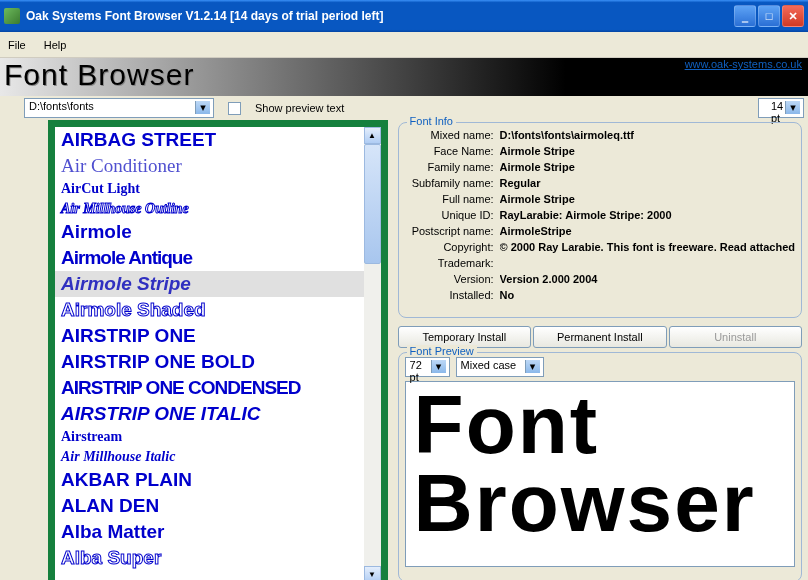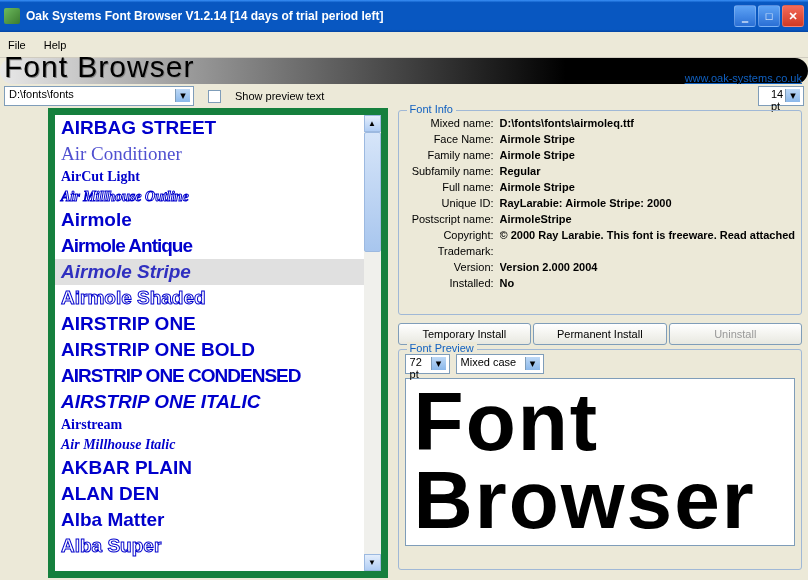--- a/index.html
+++ b/index.html
@@ -9,25 +9,25 @@
 .titlebar .icon { width: 16px; height: 16px; margin-right: 6px; background: linear-gradient(135deg,#6cba5d,#3b7a2f); border-radius: 2px; }
 .titlebar .title { flex: 1; font-size: 12px; }
 .win-btns { display: flex; gap: 2px; }
 .win-btn { width: 22px; height: 22px; border-radius: 3px; display: flex; align-items: center; justify-content: center; font-weight: bold; color: #fff; }
 .win-min, .win-max { background: linear-gradient(to bottom,#5ea3f5,#2a6fd5); border: 1px solid #fff3; }
 .win-close { background: linear-gradient(to bottom,#f36a59,#d13a24); border: 1px solid #fff3; }
 
 .menubar { height: 26px; background: #ece9d8; display: flex; align-items: center; padding: 0 4px; gap: 10px; border-bottom: 1px solid #d0ccc0; }
 .menubar .menu-item { cursor: default; padding: 1px 4px; }
 
-.banner { height: 26px; background: linear-gradient(to right, #e8e8e8 0%, #000 70%); display: flex; align-items: flex-end; padding: 0 6px 0 4px; border-radius: 16px; }
+.banner { height: 38px; background: linear-gradient(to right, #e8e8e8 0%, #000 70%); display: flex; align-items: flex-start; padding: 0 6px 0 4px; }
 .banner-title { font-family: "Arial Black", Impact, sans-serif; font-size: 30px; letter-spacing: 1px; color: #000; text-shadow: 1px 1px 0 #888; }
 .banner-link { margin-left: auto; color: #1060c0; text-decoration: underline; font-size: 11px; }
 
-.toolbar-row { height: 24px; display: flex; align-items: center; padding: 2px 4px; gap: 14px; }
+.toolbar-row { height: 24px; display: flex; align-items: center; padding: 2px 4px; gap: 14px; margin-left: 20px; }
 .combo { height: 20px; border: 1px solid #7f9db9; background: #fff; padding: 1px 18px 1px 4px; font-size: 11px; position: relative; }
 .combo::after { content: "▾"; position: absolute; right: 3px; top: 2px; color: #000; background: linear-gradient(to bottom,#bdd8f6,#8bb8ea); width: 14px; text-align: center; border-left: 1px solid #7f9db9; }
 .path-combo { width: 190px; }
 .checkbox { width: 13px; height: 13px; border: 1px solid #7f9db9; background: #fff; }
 .pt-combo { width: 46px; padding-left: 12px; }
 
 .main { display: flex; height: calc(580px - 28px - 20px - 38px - 24px); }
 .left-panel { width: 392px; border: 7px solid #15803d; background: #fff; position: relative; overflow: hidden; margin-left: 48px; }
 .font-list { position: absolute; inset: 0 17px 0 0; overflow: hidden; }
 .font-item { padding: 2px 6px; font-size: 19px; color: #0000cc; font-weight: bold; white-space: nowrap; font-family: Impact, "Arial Black", sans-serif; }
@@ -36,21 +36,21 @@
 .font-item.thin { font-weight: normal; font-family: cursive; color: #5050d0; }
 .font-item.cond { letter-spacing: -1px; }
 .font-item.ital { font-style: italic; }
 .font-item.small { font-size: 14px; font-family: cursive; }
 .scrollbar { position: absolute; right: 0; top: 0; width: 17px; height: 100%; background: #f0f0ec; }
 .sb-btn { width: 17px; height: 17px; background: linear-gradient(to bottom,#e4eefc,#b0cdf4); border: 1px solid #9cb9e0; display: flex; align-items: center; justify-content: center; font-size: 8px; }
 .sb-thumb { position: absolute; top: 17px; width: 17px; height: 120px; background: linear-gradient(to bottom,#d6e5f9,#a8c6ee); border: 1px solid #9cb9e0; border-radius: 2px; }
 .sb-down { position: absolute; bottom: 0; }
 
 .right-panel { flex: 1; padding: 2px 6px 4px 10px; display: flex; flex-direction: column; }
-.groupbox { border: 1px solid #a0b8d6; border-radius: 3px; padding: 4px 6px 23px 6px; position: relative; margin-bottom: 4px; }
+.groupbox { border: 1px solid #a0b8d6; border-radius: 8px; padding: 4px 6px 14px 6px; position: relative; margin-bottom: 4px; }
 .groupbox-title { position: absolute; top: -8px; left: 8px; background: #ece9d8; padding: 0 3px; color: #1060c0; }
 .info-row { display: flex; font-size: 11px; line-height: 16px; }
 .info-label { width: 95px; text-align: right; padding-right: 6px; }
 .info-val { font-weight: bold; flex: 1; white-space: nowrap; overflow: hidden; }
 .btn-row { display: flex; gap: 2px; margin: 4px 0; }
 .btn { flex: 1; height: 22px; border: 1px solid #7f9db9; background: linear-gradient(to bottom,#fff,#e8e8e0); border-radius: 3px; font-size: 11px; display: flex; align-items: center; justify-content: center; cursor: default; }
 .btn.disabled { color: #999; }
 .preview-ctrls { display: flex; gap: 6px; margin-bottom: 4px; }
 .pt72 { width: 45px; }
 .case { width: 88px; }

